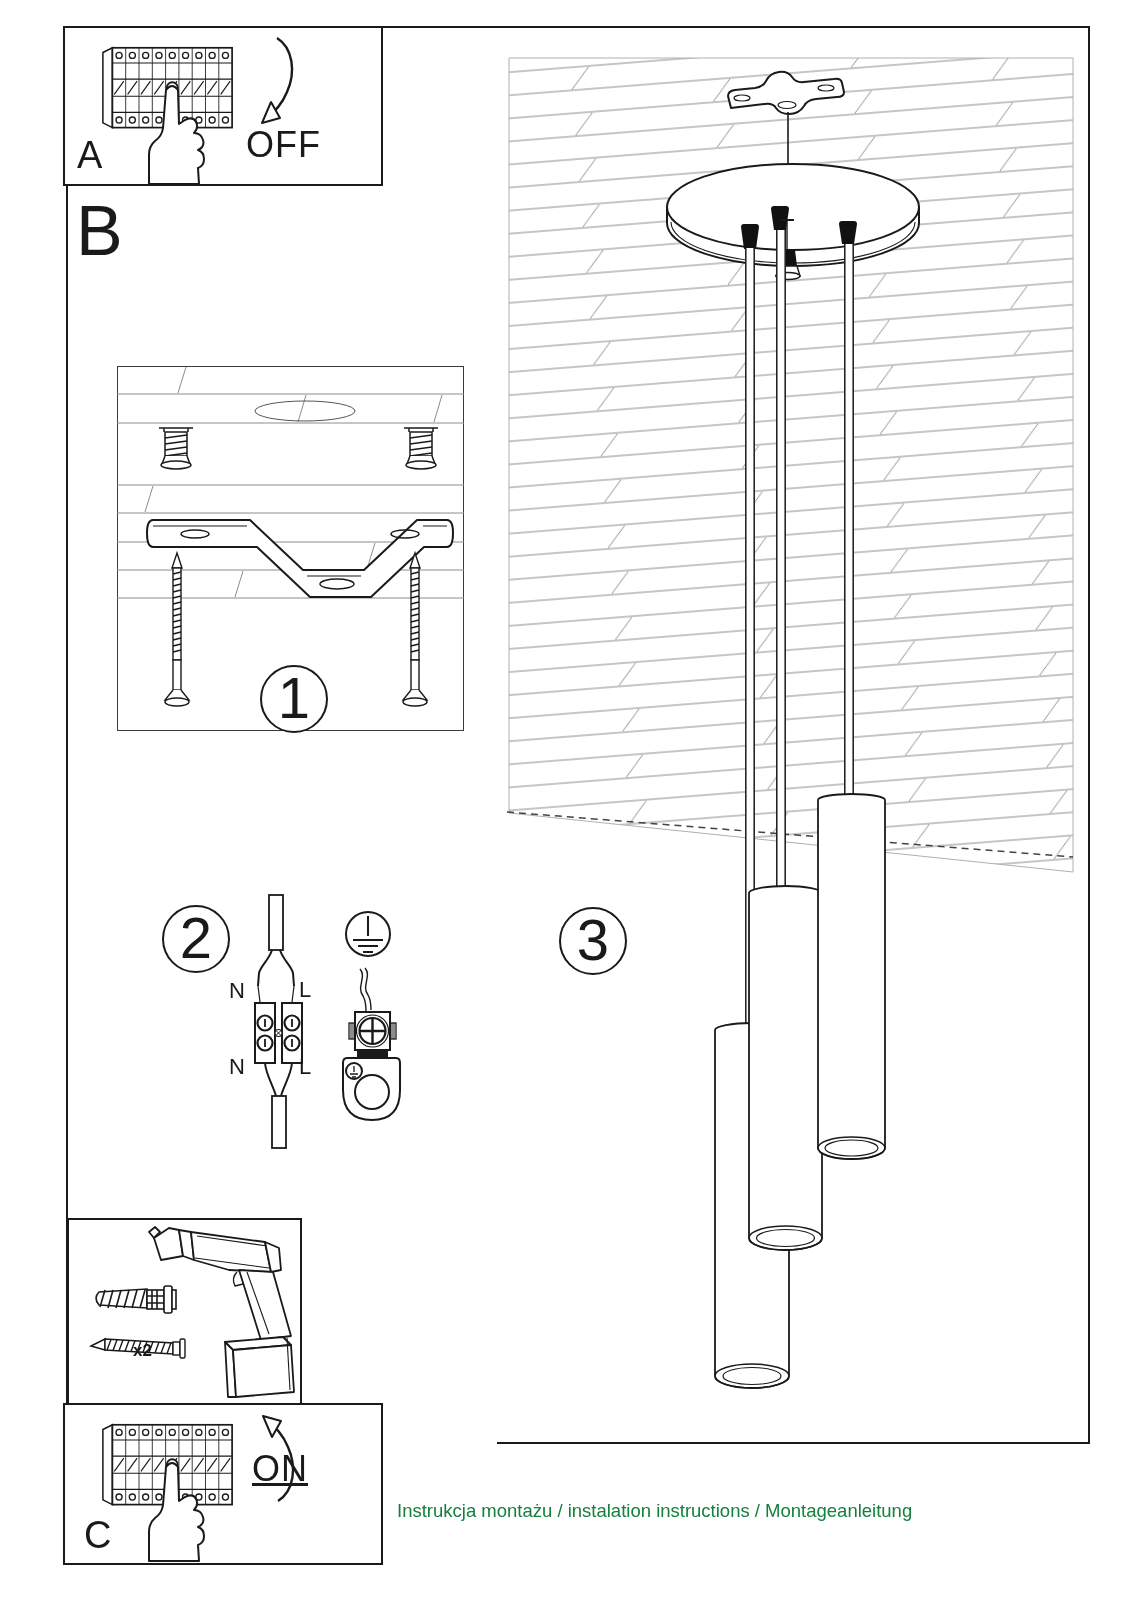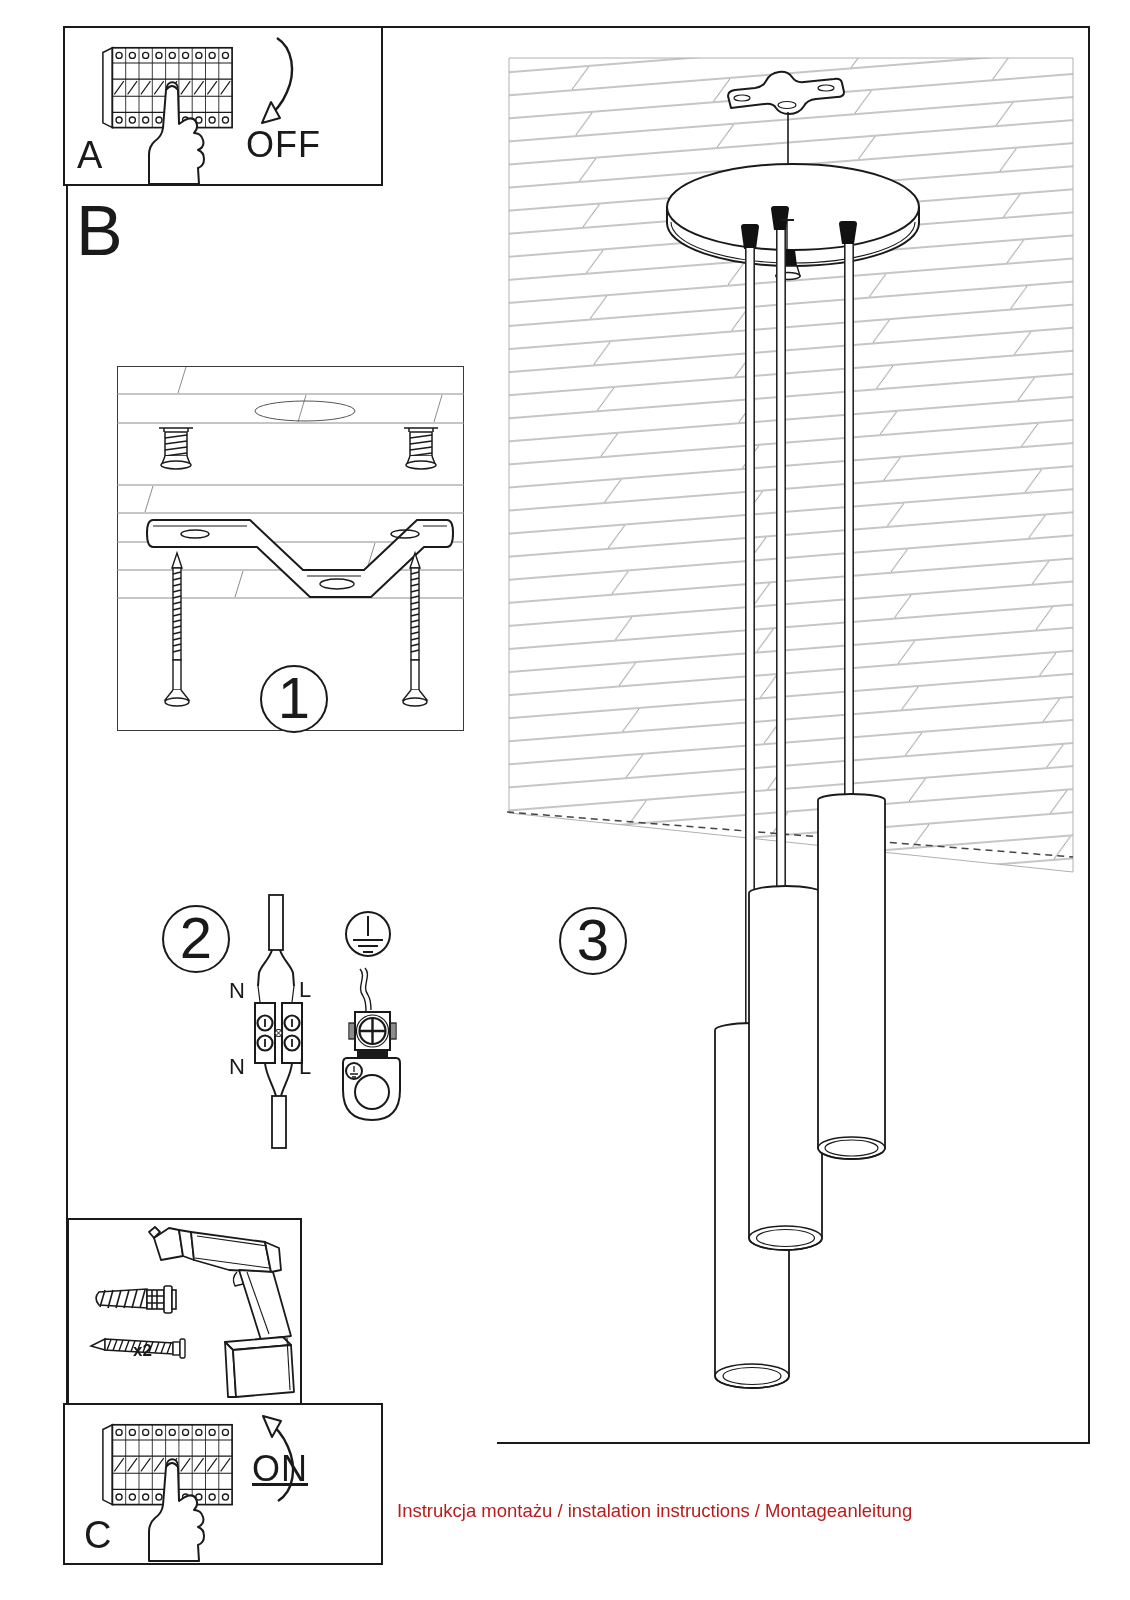--- a/index.html
+++ b/index.html
@@ -9,21 +9,21 @@
   .frame-line{position:absolute;background:#1a1a1a;}
   .boxed{position:absolute;border:2px solid #1a1a1a;background:#fff;}
   .thinbox{position:absolute;border:1.5px solid #3a3a3a;background:#fff;}
   .biglabel{position:absolute;font-size:38px;color:#1a1a1a;}
   .onoff{position:absolute;font-size:36px;color:#1a1a1a;letter-spacing:1px;}
   .sectionletter{position:absolute;font-size:70px;line-height:70px;color:#1a1a1a;}
   .stepcircle{position:absolute;width:68px;height:68px;border:2.5px solid #1a1a1a;border-radius:50%;
               text-align:center;font-size:58px;line-height:62px;color:#1a1a1a;background:#fff;}
   .wirelabel{position:absolute;font-size:22px;color:#1a1a1a;transform:translateX(-50%);}
   .qty{position:absolute;font-size:17px;font-weight:bold;color:#1a1a1a;}
-  .footer{position:absolute;left:397px;top:1496px;font-size:18.5px;line-height:29px;color:#b91c1c;}
+  .footer{position:absolute;left:397px;top:1496px;font-size:18.5px;line-height:29px;color:#15803d;}
   svg{position:absolute;display:block;}
   .ink{stroke:#1a1a1a;fill:none;}
 </style>
 </head>
 <body>
 
 <div id="sheet">
 
   <div class="frame-line" style="left:381px;top:26px;width:709px;height:2px;"></div>
   <div class="frame-line" style="left:1088px;top:26px;width:2px;height:1418px;"></div>

